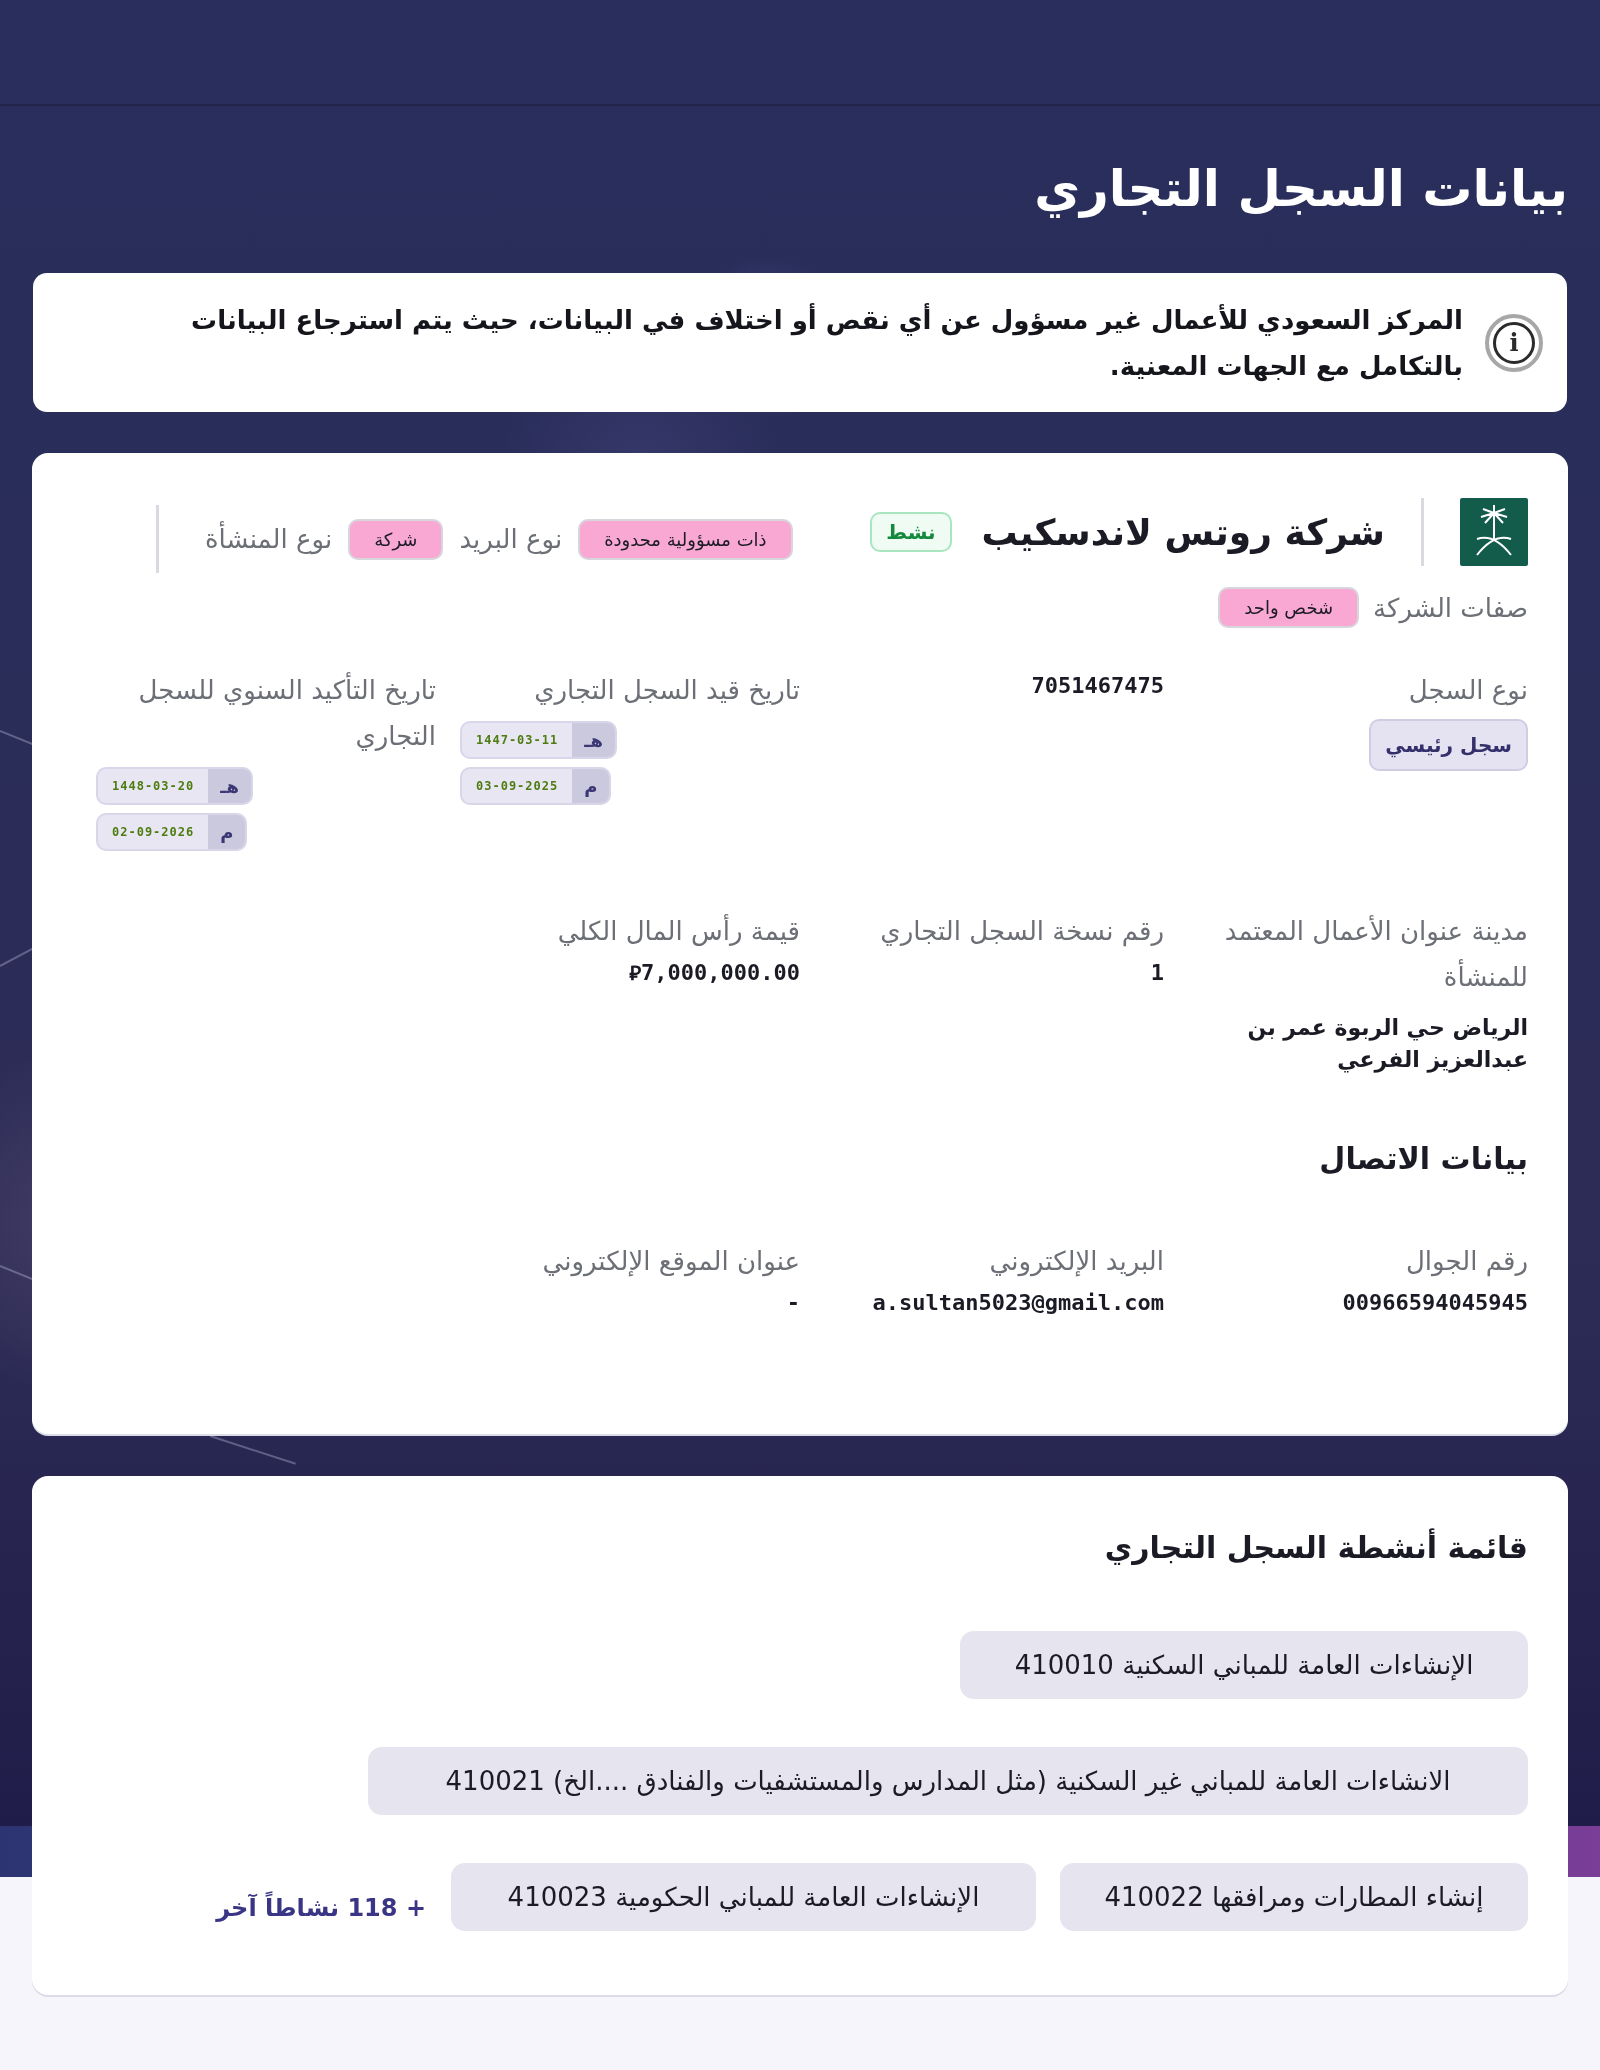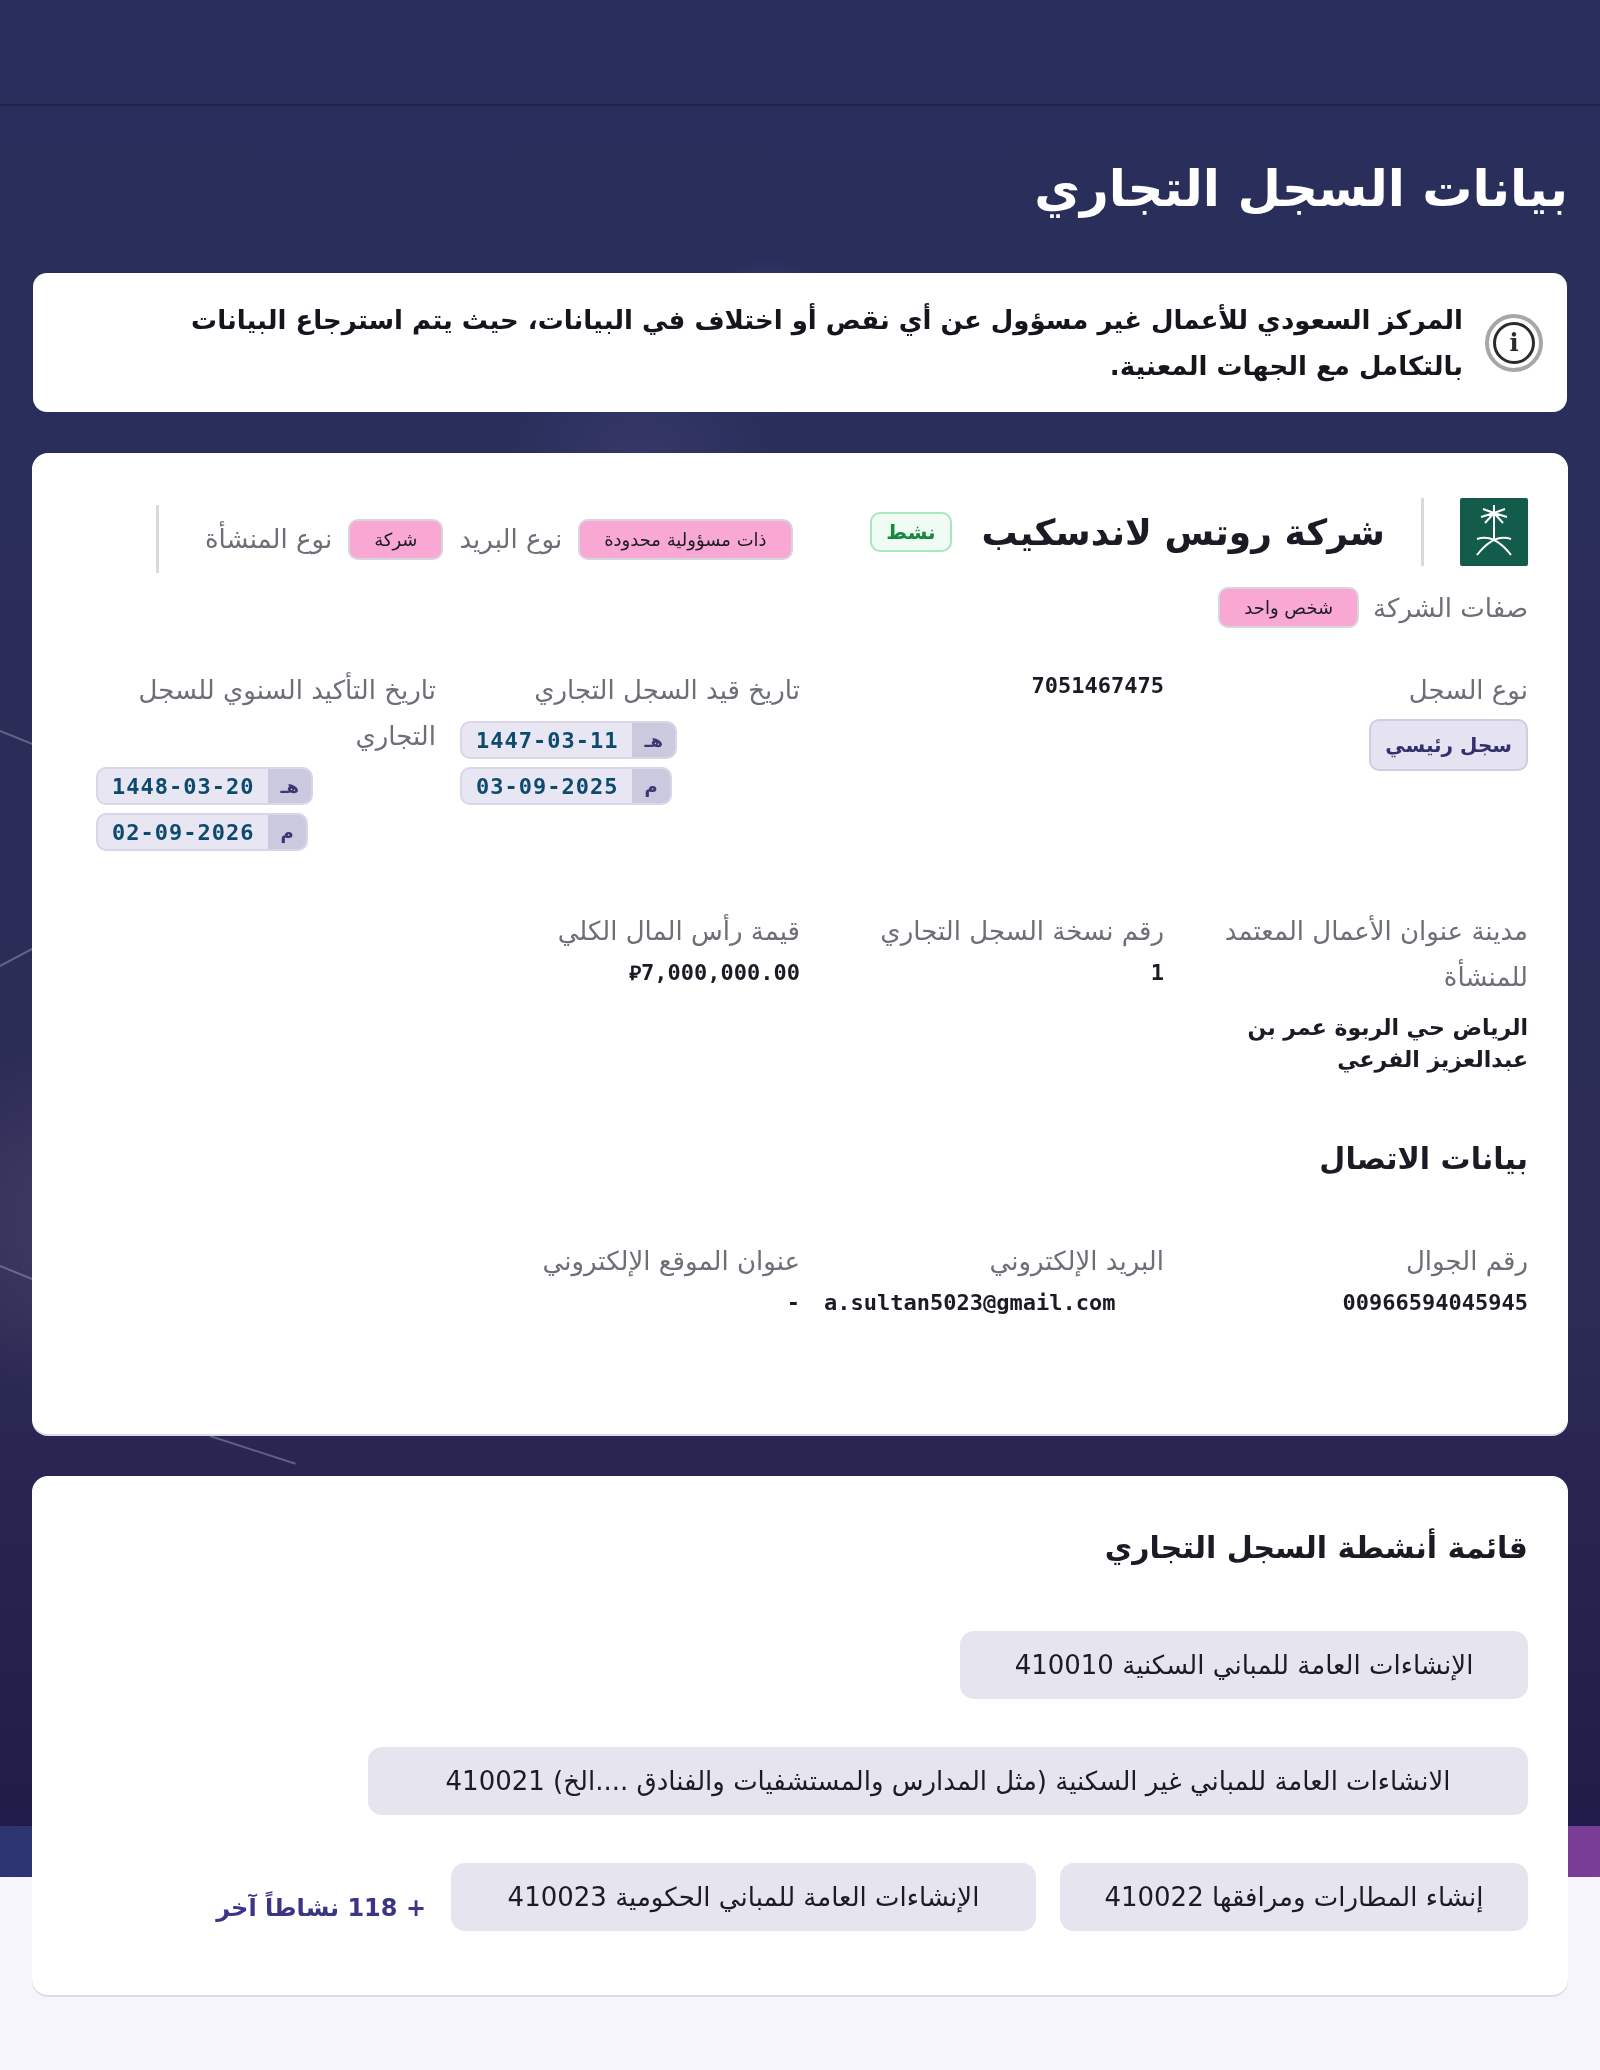--- a/index.html
+++ b/index.html
@@ -104,21 +104,21 @@
     .date-pill {
       display: inline-flex; align-items: stretch; margin-top: 8px; direction: rtl;
       border: 2px solid #d8d6e8; border-radius: 10px; overflow: hidden; background: #e8e6f3;
       height: 38px;
     }
     .date-pill .dp-tag {
       background: #cbc9dd; color: #3b3775; font-size: 18px; font-weight: bold;
       padding: 0 12px; display: flex; align-items: center;
     }
     .date-pill .dp-val {
-      color: #0c4a6e; font-size: 22px; font-weight: bold; padding: 0 14px;
+      color: #4d7c0f; font-size: 12px; font-weight: bold; padding: 0 14px;
       display: flex; align-items: center; font-family: "DejaVu Sans Mono", monospace; letter-spacing: 1px;
     }
     .date-stack { display: flex; flex-direction: column; align-items: flex-end; }
 
     .section-title {
       position: absolute; right: 40px; font-size: 30px; font-weight: bold; color: #1b1b25;
     }
     .currency { font-size: 20px; margin-left: 6px; font-family: "DejaVu Sans", sans-serif; }
 
     .act-pill {
@@ -227,21 +227,21 @@
   </div>
 
   <h3 class="section-title" style="top:688px;">بيانات الاتصال</h3>
 
   <div class="field" style="right:40px;top:785px;">
     <div class="flabel">رقم الجوال</div>
     <div class="fval">00966594045945</div>
   </div>
   <div class="field" style="right:404px;top:785px;">
     <div class="flabel">البريد الإلكتروني</div>
-    <div class="fval" style="direction:ltr;text-align:left;">a.sultan5023@gmail.com</div>
+    <div class="fval" style="direction:ltr;text-align:right;">a.sultan5023@gmail.com</div>
   </div>
   <div class="field" style="right:768px;top:785px;">
     <div class="flabel">عنوان الموقع الإلكتروني</div>
     <div class="fval">-</div>
   </div>
 </section>
 
 <section class="card card-acts">
   <h3 class="section-title" style="top:54px;">قائمة أنشطة السجل التجاري</h3>
 

